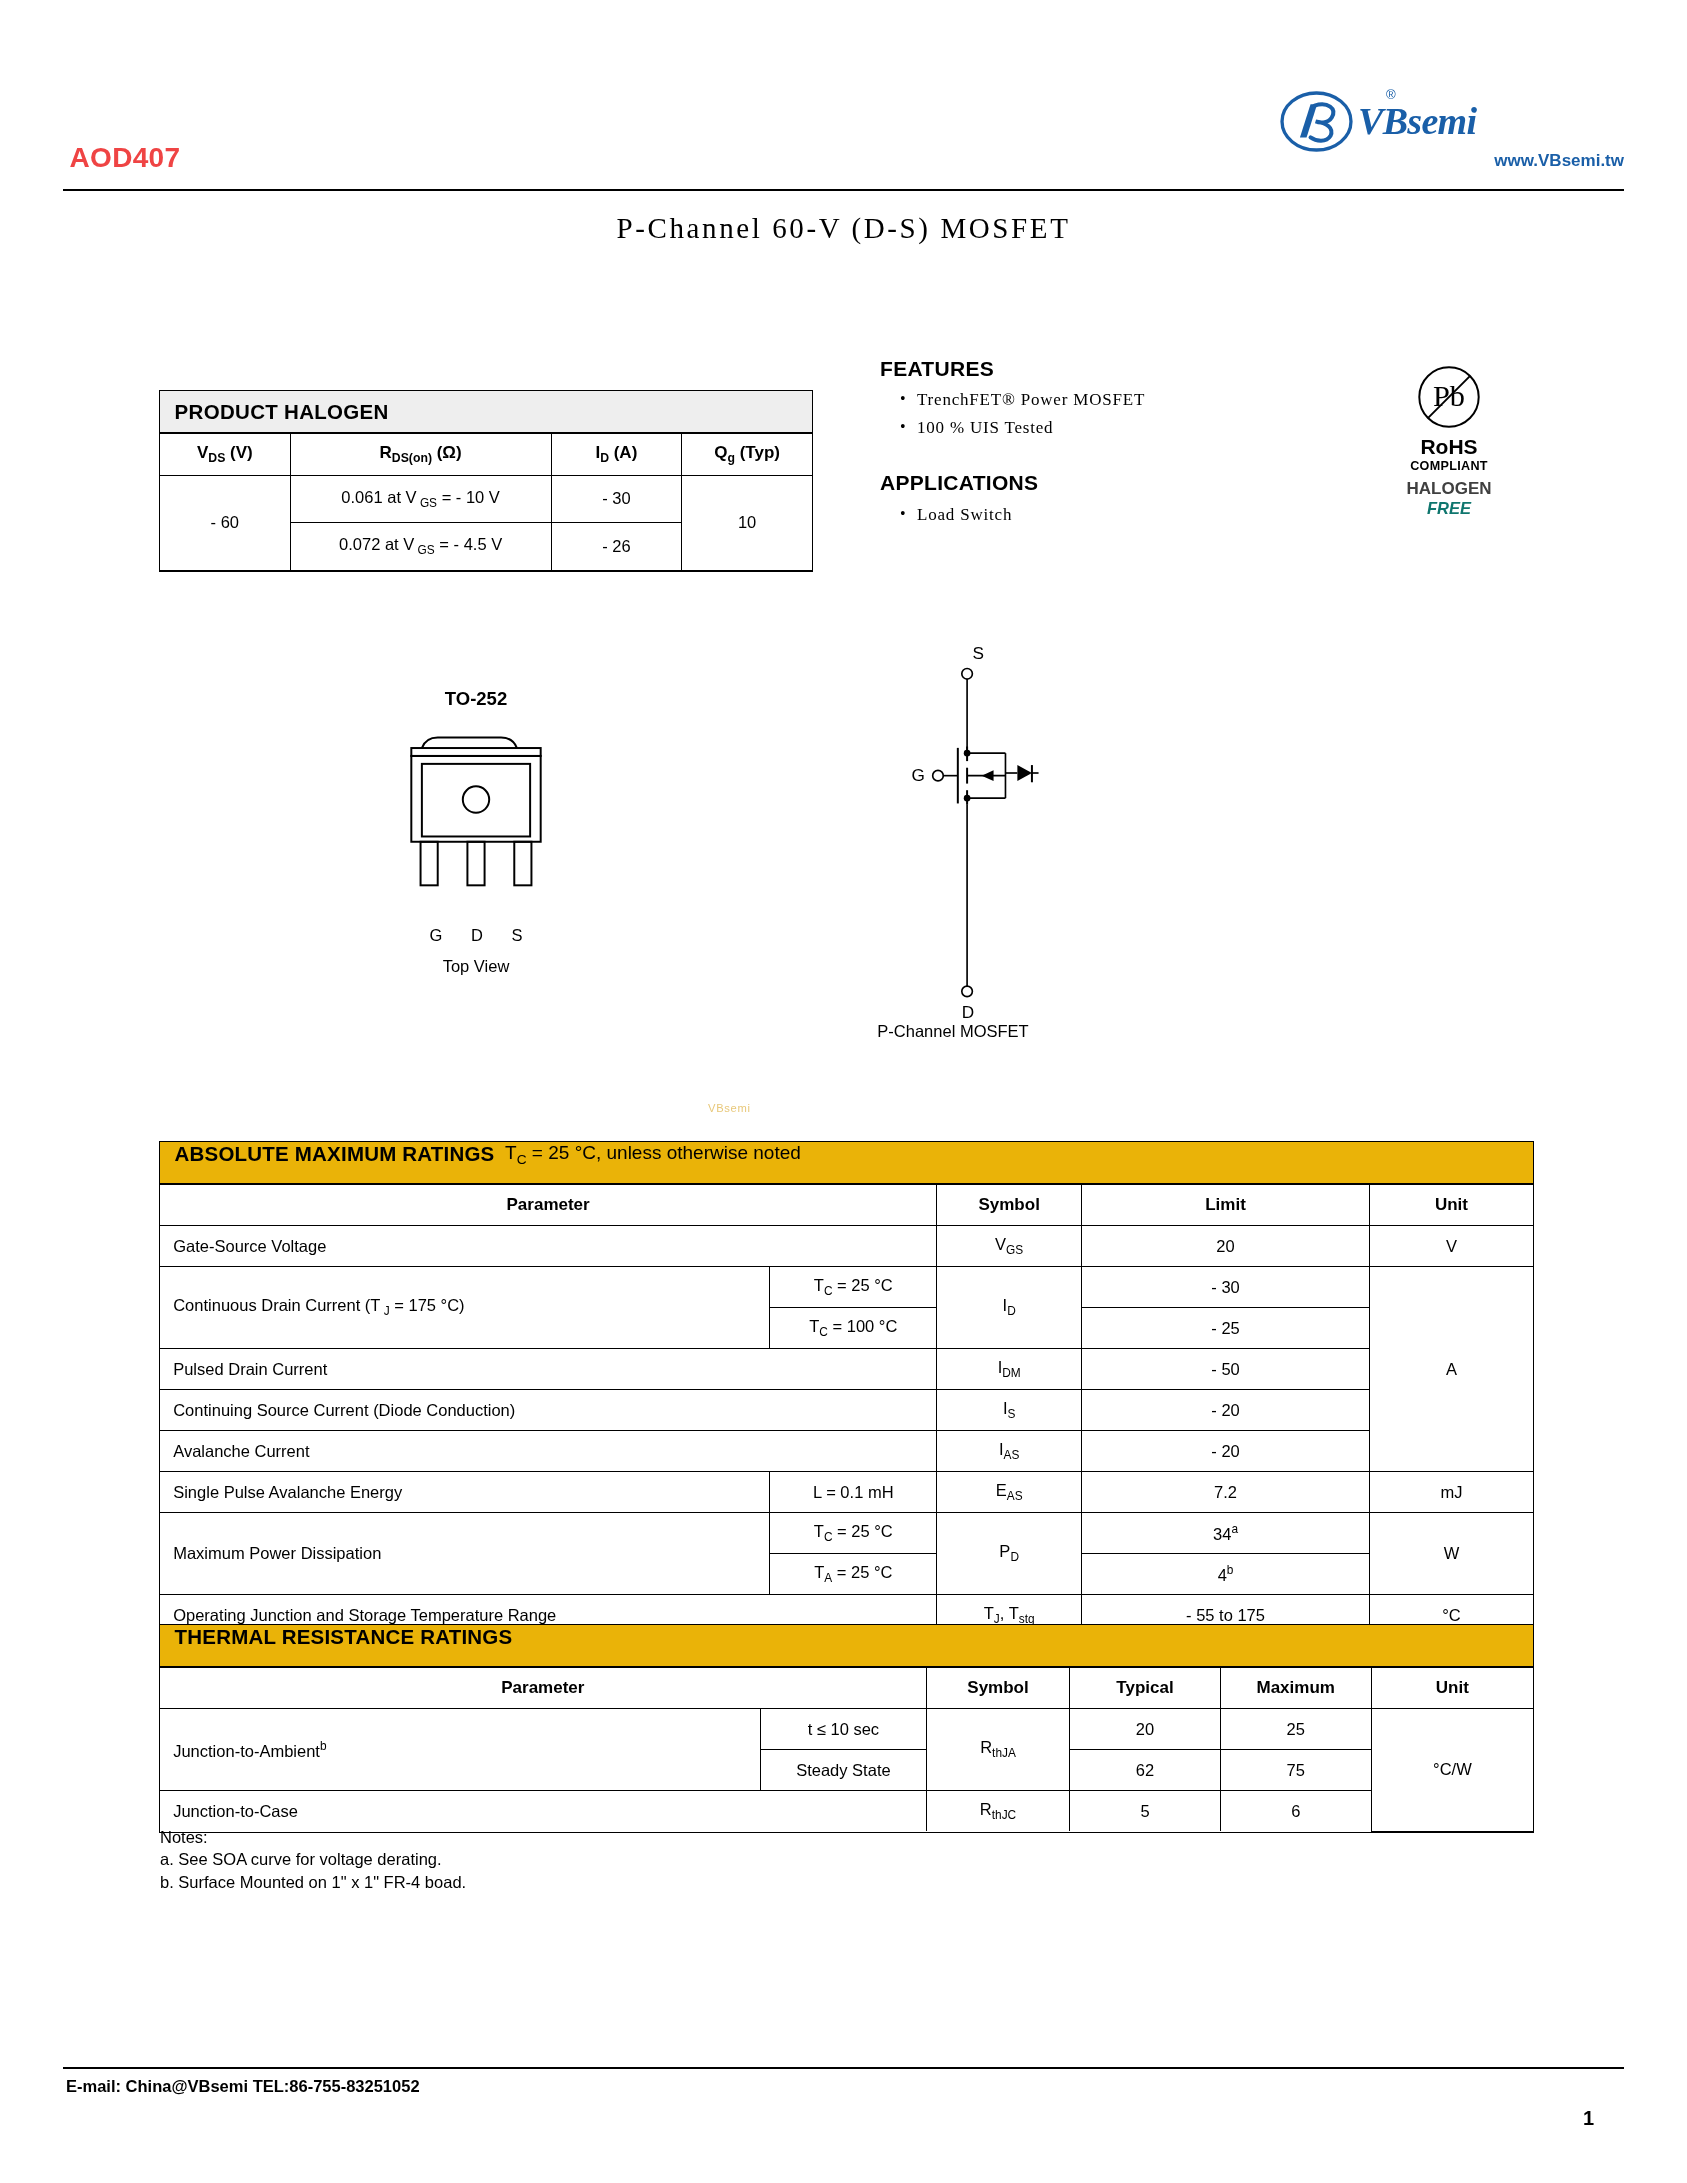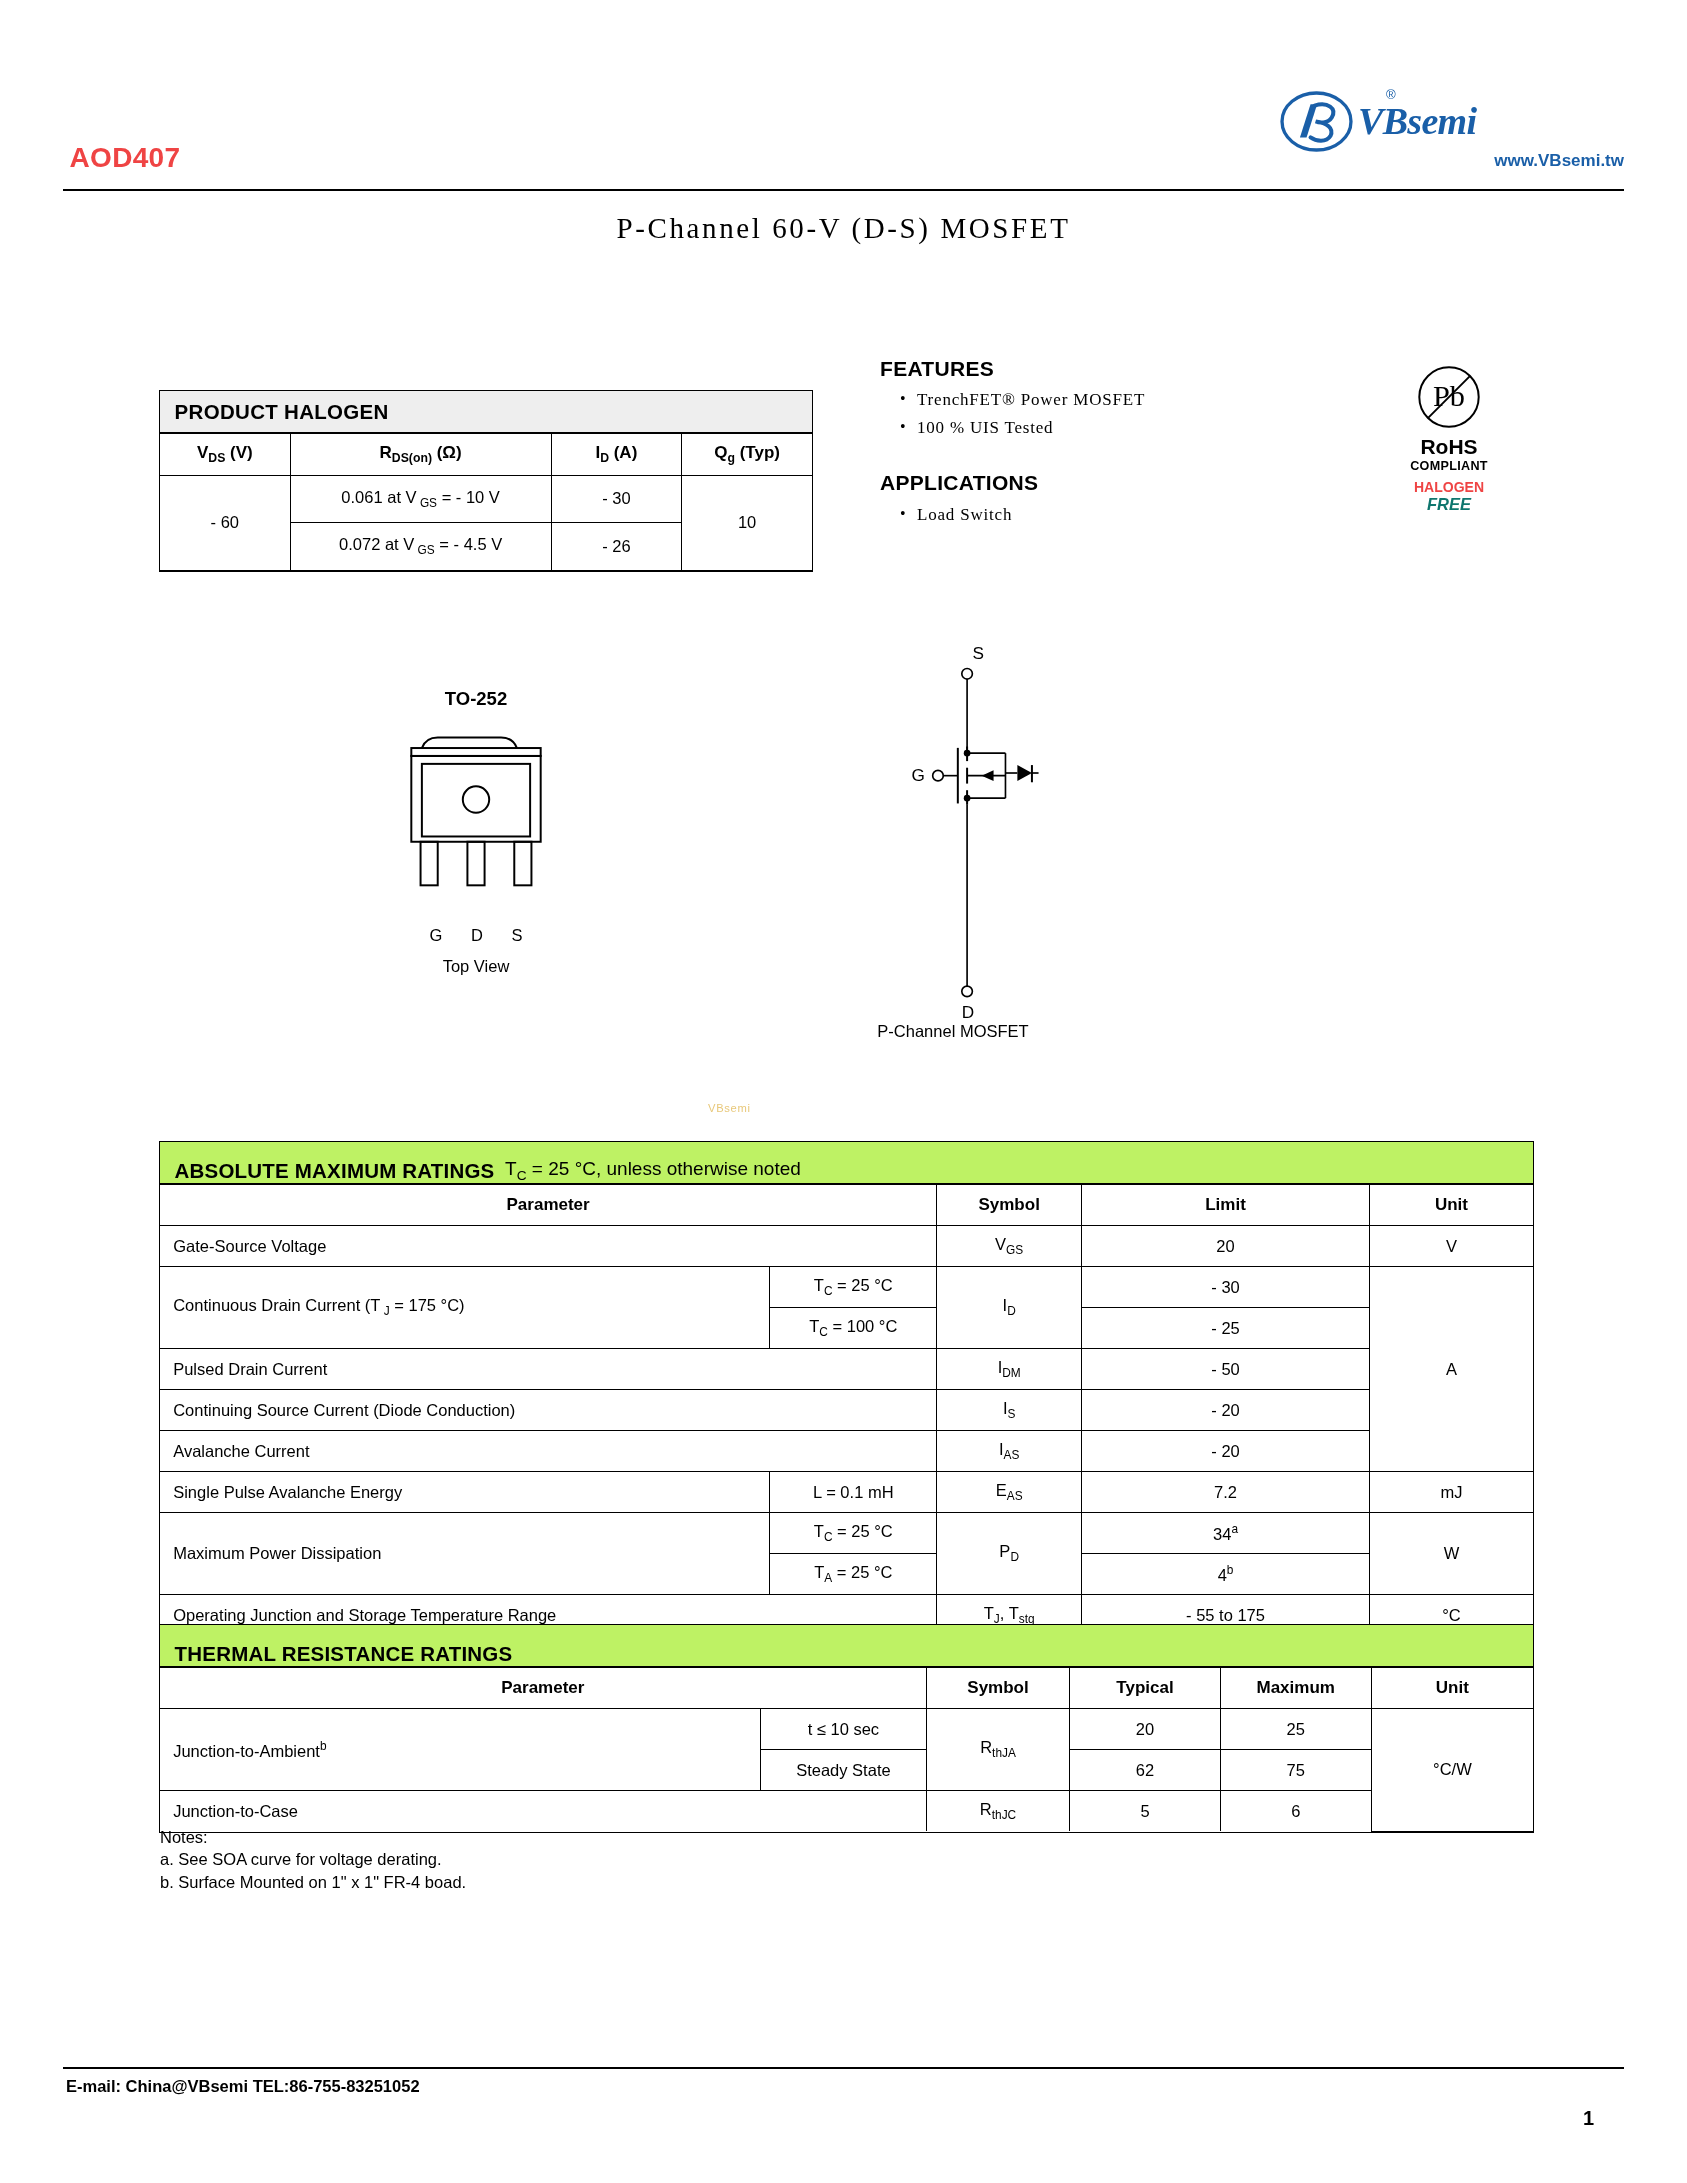--- a/index.html
+++ b/index.html
@@ -180,23 +180,23 @@
     font-size: 21px;
     font-weight: bold;
     margin-top: 2.6px;
   }
   #rohs-sub {
     font-size: 12.6px;
     font-weight: bold;
     letter-spacing: 0.3px;
   }
   #halogen {
-    font-size: 14px;
-    font-weight: bold;
-    color: #ef4444;
+    font-size: 17px;
+    font-weight: bold;
+    color: #404040;
     margin-top: 6.6px;
   }
   #free {
     font-size: 16.5px;
     font-weight: bold;
     font-style: italic;
     color: #0f766e;
   }
 
   
@@ -245,25 +245,25 @@
     color: #e8c87a;
     letter-spacing: 0.7px;
   }
 
   
   .block {
     position: absolute;
     border: 1.3px solid #000;
   }
   .block-head {
-    background: #bef264;
+    background: #eab308;
     border-bottom: 1.3px solid #000;
     height: 41px;
     display: flex;
-    align-items: flex-end;
+    align-items: flex-start;
     padding-left: 14.6px;
   }
   .block-head .h1 {
     font-size: 20.5px;
     font-weight: bold;
     letter-spacing: 0.2px;
   }
   .block-head .h2 {
     font-size: 19px;
     margin-left: 10.6px;

